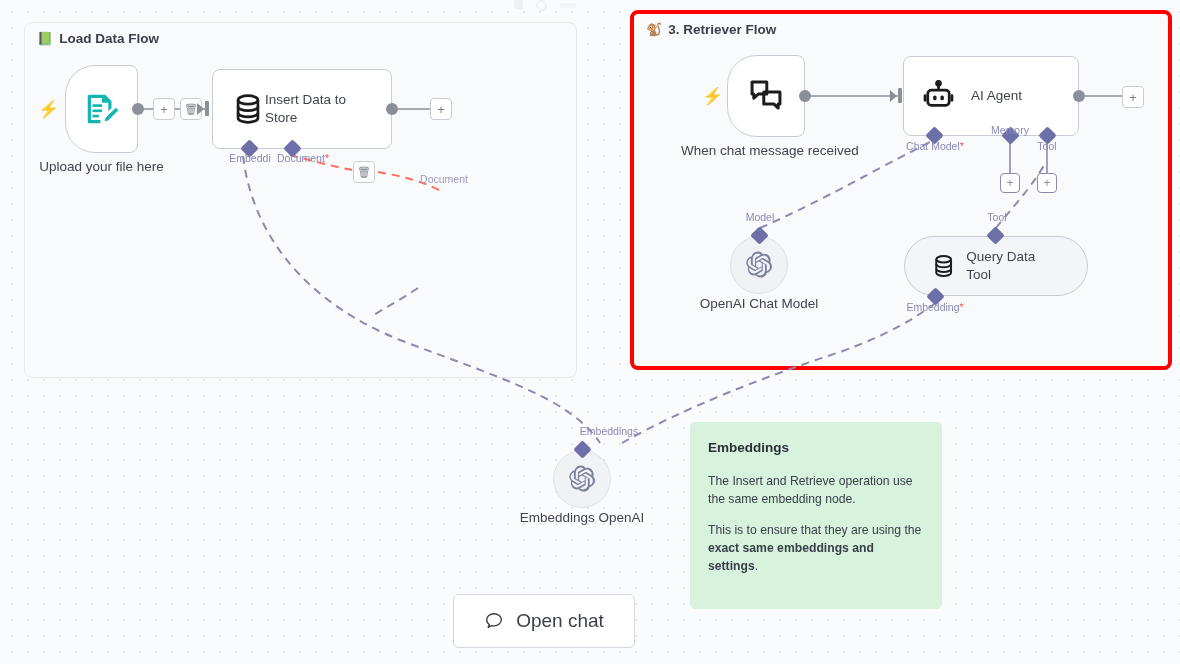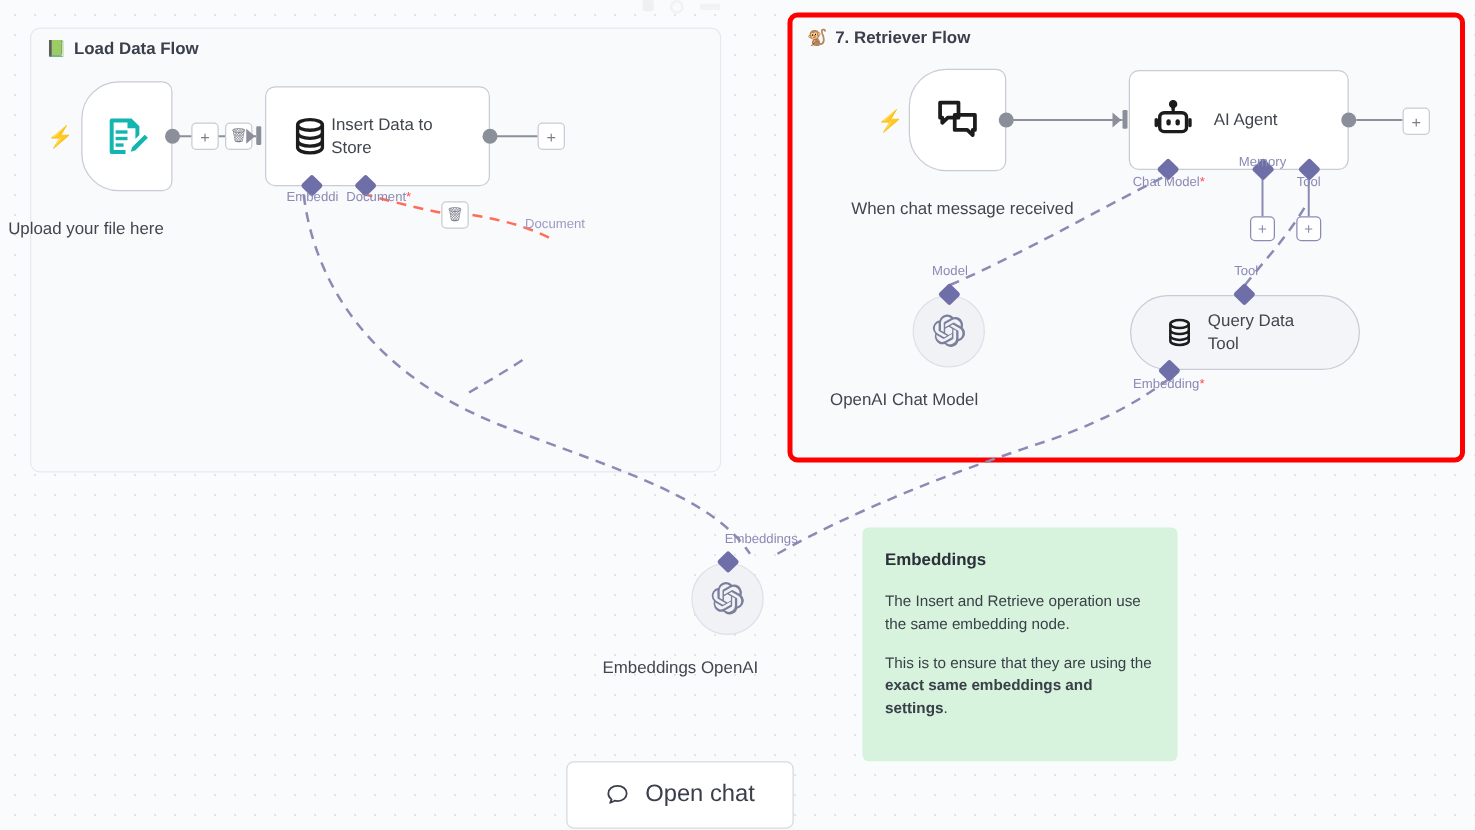--- a/index.html
+++ b/index.html
@@ -63,25 +63,24 @@
   .node-circle {
     background: #f1f2f6;
     border: 1px solid #dfe1e8;
     border-radius: 50%;
     display: flex; align-items: center; justify-content: center;
   }
   .node-label {
     position: absolute;
     left: 50%; transform: translateX(-50%);
     white-space: nowrap;
-    text-align: left;
+    text-align: center;
     font-size: 13.5px;
     color: #41454e;
     line-height: 1.25;
-    margin-top: 16px;
   }
   .node-title {
     font-size: 13.5px;
     color: #41454e;
     line-height: 1.3;
   }
 
   
   .out-dot {
     position: absolute;
@@ -189,21 +188,21 @@
   <div class="sticky" id="sticky-load" style="left:24px; top:22px; width:553px; height:356px;">
     <div class="sticky-title">
       <span class="sticky-emoji">📗</span>
       <span>Load Data Flow</span>
     </div>
   </div>
 
   <div class="sticky" id="sticky-retriever" style="left:630px; top:10px; width:542px; height:360px;">
     <div class="sticky-title">
       <span class="sticky-emoji">🐒</span>
-      <span>7. Retriever Flow</span>
+      <span>3. Retriever Flow</span>
     </div>
   </div>
 
   <svg id="edges">
 
     <line x1="138" y1="109" x2="205" y2="109" stroke="#8a8f99" stroke-width="1.6"></line>
 
     <line x1="392" y1="109" x2="430" y2="109" stroke="#8a8f99" stroke-width="1.6"></line>
 
     <line x1="805" y1="96" x2="898" y2="96" stroke="#8a8f99" stroke-width="1.6"></line>
@@ -354,20 +353,20 @@
     <div class="node-label" style="top:60px; width:200px;">Embeddings OpenAI</div>
   </div>
 
   <div id="note-embeddings" style="left:690px; top:422px; width:252px; height:187px;">
     <h3>Embeddings</h3>
     <p>The Insert and Retrieve operation use the same embedding node.</p>
     <p><span>This is to ensure that they are using the </span><b>exact same embeddings and settings</b><span>.</span></p>
   </div>
 
 
-  <div class="btn" id="btn-openchat" style="left:453px; top:609px; width:182px; height:54px;">
+  <div class="btn" id="btn-openchat" style="left:453px; top:594px; width:182px; height:54px;">
     <svg width="20" height="20" viewBox="0 0 24 24">
       <path d="M12 3.2c5 0 8.8 3.2 8.8 7.3s-3.8 7.3-8.8 7.3a11 11 0 0 1-2.6-.3l-4.4 2 1.3-3.3A7 7 0 0 1 3.2 10.5C3.2 6.4 7 3.2 12 3.2z" fill="none" stroke="#3a3f4b" stroke-width="1.7" stroke-linejoin="round"></path>
     </svg>
     <span>Open chat</span>
   </div>
 
 </div>
 
 </body></html>

